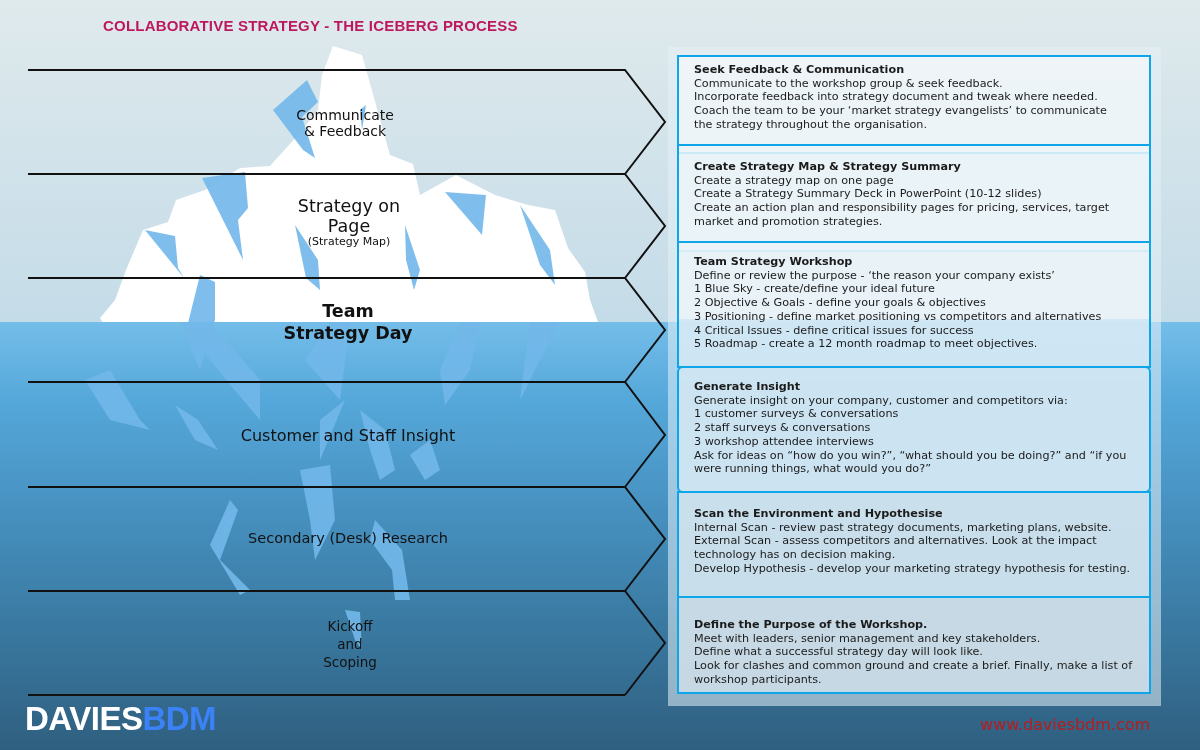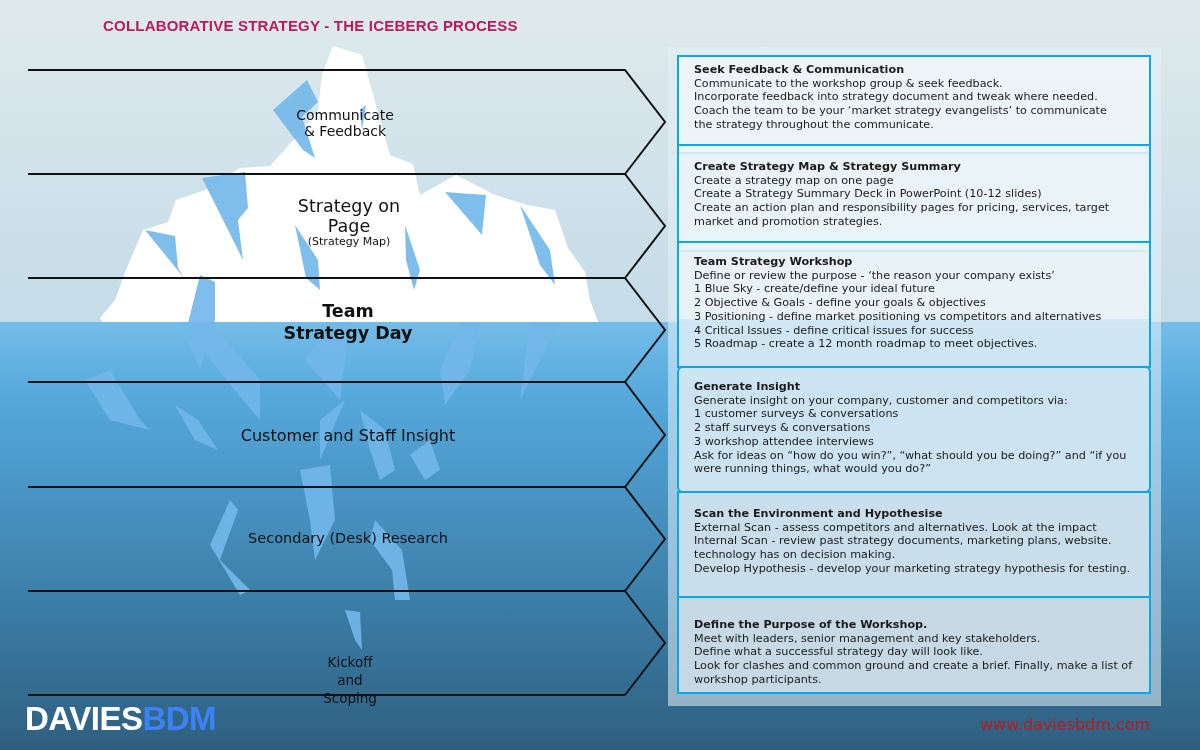--- a/index.html
+++ b/index.html
@@ -103,33 +103,33 @@
 <div class="label" style="left:348px; top:300px; font-size:17.5px; font-weight:bold; line-height:22px;">
   <div>Team</div>
   <div>Strategy Day</div>
 </div>
 <div class="label" style="left:348px; top:427px; font-size:16px;">
   <div>Customer and Staff Insight</div>
 </div>
 <div class="label" style="left:348px; top:530px; font-size:14.5px;">
   <div>Secondary (Desk) Research</div>
 </div>
-<div class="label" style="left:350px; top:617px; font-size:13.5px; line-height:18px;margin-top:36px;">
+<div class="label" style="left:350px; top:617px; font-size:13.5px; line-height:18px;">
   <div>Kickoff</div>
   <div>and</div>
   <div>Scoping</div>
 </div>
 
 <div class="panel">
   <div class="box" style="top:8px; height:99px; background:rgba(240,246,249,0.85);">
     <span class="bh">Seek Feedback &amp; Communication</span>
     <span class="bl">Communicate to the workshop group &amp; seek feedback.</span>
     <span class="bl">Incorporate feedback into strategy document and tweak where needed.</span>
     <span class="bl">Coach the team to be your ‘market strategy evangelists’ to communicate</span>
-    <span class="bl">the strategy throughout the communicate.</span>
+    <span class="bl">the strategy throughout the organisation.</span>
   </div>
   <div class="box" style="top:97px; height:108px; padding-top:14px; background:rgba(236,244,248,0.85);">
     <span class="bh">Create Strategy Map &amp; Strategy Summary</span>
     <span class="bl">Create a strategy map on one page</span>
     <span class="bl">Create a Strategy Summary Deck in PowerPoint (10-12 slides)</span>
     <span class="bl">Create an action plan and responsibility pages for pricing, services, target</span>
     <span class="bl">market and promotion strategies.</span>
   </div>
   <div class="box" style="top:194px; height:127px; padding-top:12px; background:linear-gradient(180deg,rgba(234,243,248,0.9) 0%,rgba(234,243,248,0.9) 62%,rgba(210,232,245,0.9) 62%);">
     <span class="bh">Team Strategy Workshop</span>
@@ -144,22 +144,22 @@
     <span class="bh">Generate Insight</span>
     <span class="bl">Generate insight on your company, customer and competitors via:</span>
     <span class="bl">1 customer surveys &amp; conversations</span>
     <span class="bl">2 staff surveys &amp; conversations</span>
     <span class="bl">3 workshop attendee interviews</span>
     <span class="bl">Ask for ideas on “how do you win?”, “what should you be doing?” and “if you</span>
     <span class="bl">were running things, what would you do?”</span>
   </div>
   <div class="box" style="top:444px; height:107px; padding-top:14px; background:rgba(205,225,237,0.92);">
     <span class="bh">Scan the Environment and Hypothesise</span>
+    <span class="bl">Internal Scan - review past strategy documents, marketing plans, website.</span>
     <span class="bl">External Scan - assess competitors and alternatives. Look at the impact</span>
-    <span class="bl">Internal Scan - review past strategy documents, marketing plans, website.</span>
     <span class="bl">technology has on decision making.</span>
     <span class="bl">Develop Hypothesis - develop your marketing strategy hypothesis for testing.</span>
   </div>
   <div class="box" style="top:549px; height:98px; padding-top:20px; background:rgba(200,218,229,0.95);">
     <span class="bh">Define the Purpose of the Workshop.</span>
     <span class="bl">Meet with leaders, senior management and key stakeholders.</span>
     <span class="bl">Define what a successful strategy day will look like.</span>
     <span class="bl">Look for clashes and common ground and create a brief. Finally, make a list of</span>
     <span class="bl">workshop participants.</span>
   </div>

